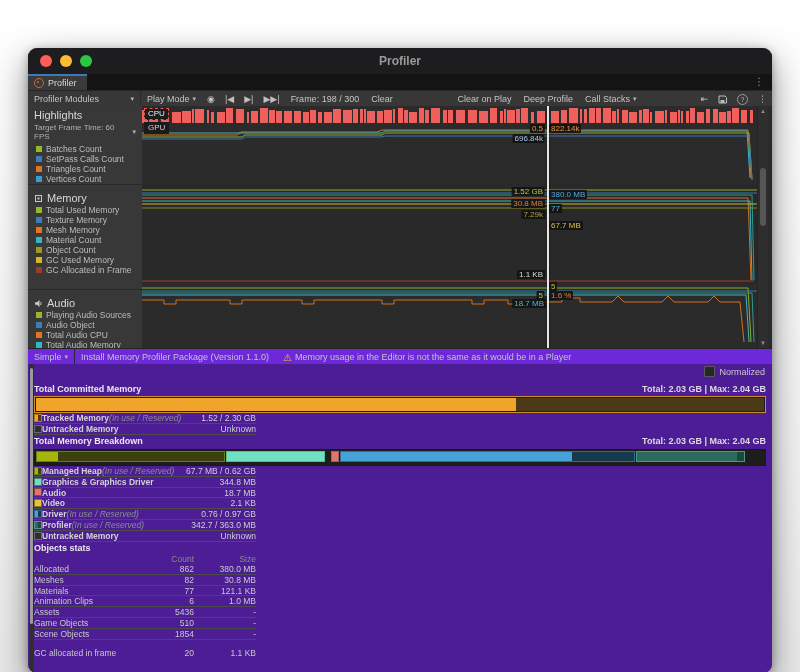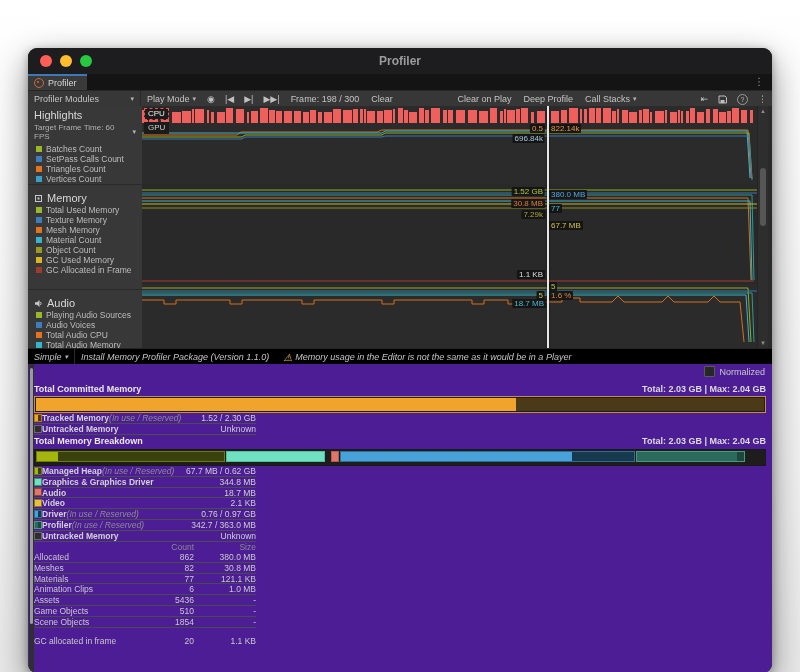--- a/index.html
+++ b/index.html
@@ -46,22 +46,22 @@
   .csec.mem{top:78px;height:100px;background:#292929;border-bottom:1px solid #1f1f1f;}
   .csec.aud{top:178px;height:64px;background:#2b2b2b;}
   .marker{position:absolute;left:405px;top:0;width:2px;height:242px;background:#e6e6e6;z-index:4;box-shadow:0 0 2px rgba(0,0,0,.7);}
   .chip{position:absolute;z-index:7;background:rgba(18,18,18,.92);font-size:8px;line-height:9px;padding:0 2px;border-radius:1px;white-space:nowrap;}
   .chip.r{transform:translateX(-100%);}
   
   .vscroll{position:absolute;left:729px;top:0;width:10px;height:242px;background:#2e2e2e;border-left:1px solid #242424;}
   .vscroll .arr{position:absolute;left:0;width:10px;text-align:center;font-size:6px;color:#8e8e8e;}
   .vscroll .thumb{position:absolute;left:2px;width:6px;top:62px;height:58px;background:#565656;border-radius:3px;}
   
-  .dtoolbar{position:absolute;top:300px;left:0;right:0;height:16px;background:#000000;border-top:1px solid #242424;border-bottom:1px solid #232323;
-            display:flex;align-items:center;font-size:9px;color:#c4c4c4;font-style:italic;}
+  .dtoolbar{position:absolute;top:300px;left:0;right:0;height:16px;background:#6d28d9;border-top:1px solid #242424;border-bottom:1px solid #232323;
+            display:flex;align-items:center;font-size:9px;color:#c4c4c4;}
   .warn{color:#e8b735;font-size:10px;margin:0 3px 0 8px;}
   
   .details{position:absolute;top:316px;left:0;width:744px;height:309px;background:#4c1d95;}
   .lscroll{position:absolute;left:1px;top:0;width:5px;height:309px;background:#2f2f2f;}
   .lscroll .thumb{position:absolute;left:1px;top:4px;width:3px;height:256px;background:#9a9a9a;border-radius:2px;}
   .normrow{position:absolute;top:2px;right:7px;display:flex;align-items:center;gap:4px;color:#c8c8c8;}
   .checkbox{width:9px;height:9px;background:#272727;border:1px solid #5a5a5a;border-radius:1px;}
   .sechdr{position:absolute;left:6px;right:6px;height:12px;display:flex;align-items:center;justify-content:space-between;}
   .sechdr .t{font-weight:bold;color:#eaeaea;font-size:9px;}
   .sechdr .tot{font-weight:bold;color:#dcdcdc;font-size:9px;}
@@ -222,21 +222,21 @@
               <path d="M6.5 3 q1.3 1.5 0 3" stroke="#c8c8c8" fill="none"></path>
             </svg>
           <span>Audio</span>
         </div>
         <div class="sb-item">
             <span class="swatch" style="background: rgb(151, 185, 41);"></span>
             <span>Playing Audio Sources</span>
           </div>
         <div class="sb-item">
             <span class="swatch" style="background: rgb(61, 125, 187);"></span>
-            <span>Audio Voices</span>
+            <span>Audio Object</span>
           </div>
         <div class="sb-item">
             <span class="swatch" style="background: rgb(226, 115, 31);"></span>
             <span>Total Audio CPU</span>
           </div>
         <div class="sb-item">
             <span class="swatch" style="background: rgb(53, 181, 200);"></span>
             <span>Total Audio Memory</span>
           </div>
       </div>
@@ -493,20 +493,21 @@
         <span class="val">342.7 / 363.0 MB</span>
       </div>
       <div class="lrow">
         <span class="licon empty"></span>
         <span class="lab">Untracked Memory</span>
         <span class="val">Unknown</span>
       </div>
     </div>
 
     <div class="objtbl" style="top:178px">
+      <div class="otitle">Objects stats</div>
       <div class="ohead">
         <span class="c-label"></span>
         <span class="c-count">Count</span>
         <span class="c-size">Size</span>
       </div>
       <div class="orow">
           <span class="c-label">Allocated</span>
           <span class="c-count">862</span>
           <span class="c-size">380.0 MB</span>
         </div>

